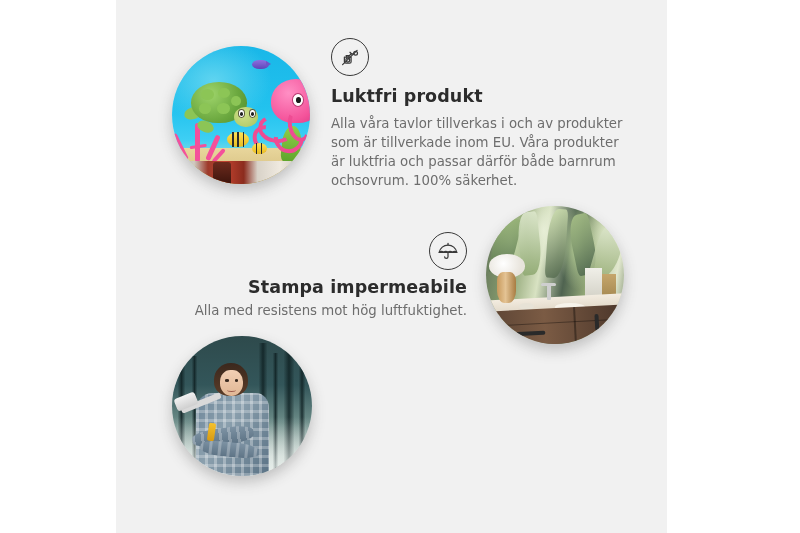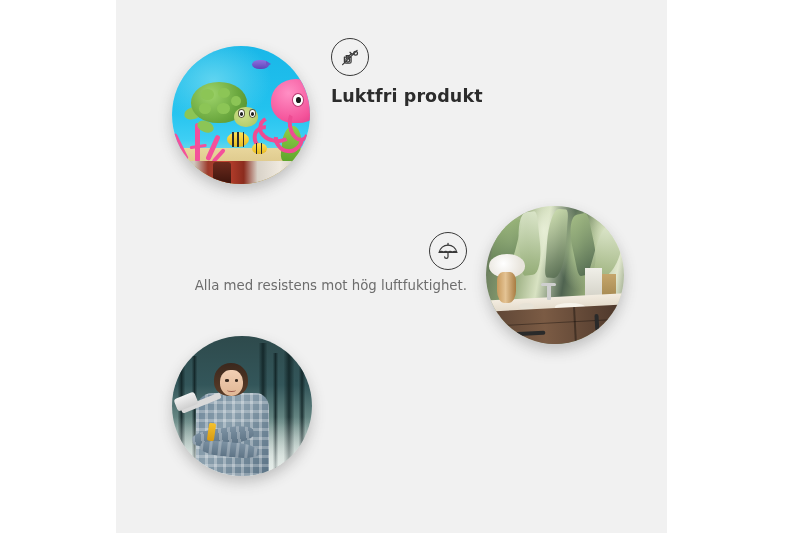--- a/index.html
+++ b/index.html
@@ -396,30 +396,32 @@
         <path d="M13.4 8.8 12 7.3"></path>
 
         <circle cx="17.6" cy="8.3" r="1.9"></circle>
 
         <circle cx="9.8" cy="15.1" r="1.9"></circle>
 
         <path d="M4.6 19.6 19.1 5.4"></path>
       </svg>
     </div>
     <div class="f-title">Luktfri produkt</div>
+    <div class="f-desc">Alla våra tavlor tillverkas i och av produkter som är tillverkade inom EU. Våra produkter är luktfria och passar därför både barnrum ochsovrum. 100% säkerhet.</div>
   </div>
 
   <div class="feature" id="feature-water">
     <div class="icon-wrap">
       <div class="icon-circle">
         <svg width="24" height="24" viewBox="0 0 24 24" fill="none" stroke="#3a3a3a" stroke-width="1.25" stroke-linecap="round" stroke-linejoin="round">
           <path d="M3.2 13.4A8.8 8.8 0 0 1 12 6.1a8.8 8.8 0 0 1 8.8 7.3z"></path>
           <path d="M3.2 13.4c1.4-1.5 3-1.5 4.4 0 1.4-1.5 2.9-1.5 4.4 0 1.4-1.5 3-1.5 4.4 0 1.4-1.5 3-1.5 4.4 0"></path>
           <path d="M12 6.1V4.4"></path>
           <path d="M12 13.4v4.4a1.7 1.7 0 0 1-3.4 0"></path>
         </svg>
       </div>
     </div>
+    <div class="f-title">Stampa impermeabile</div>
     <div class="f-desc">Alla med resistens mot hög luftfuktighet.</div>
   </div>
 
 
 </div>
 
 </body></html>

